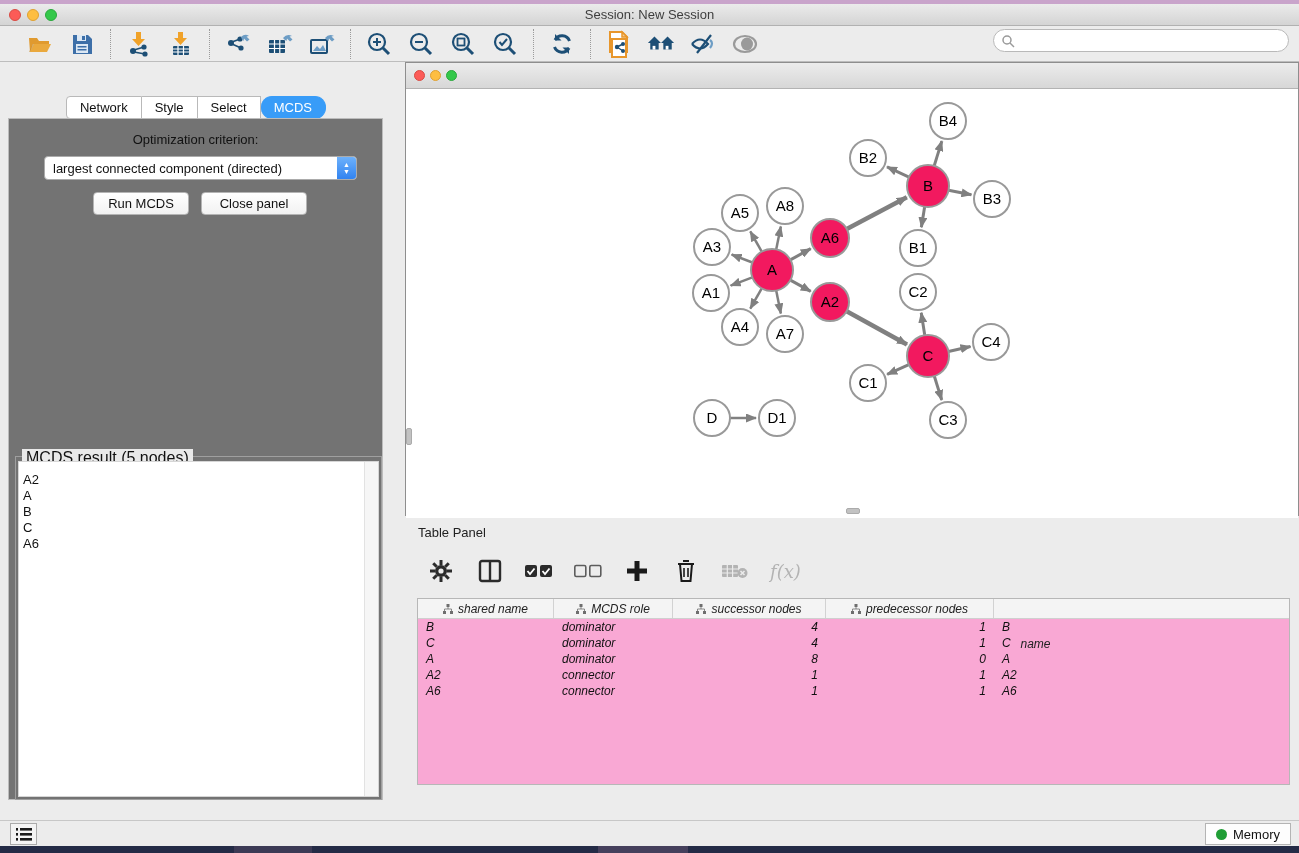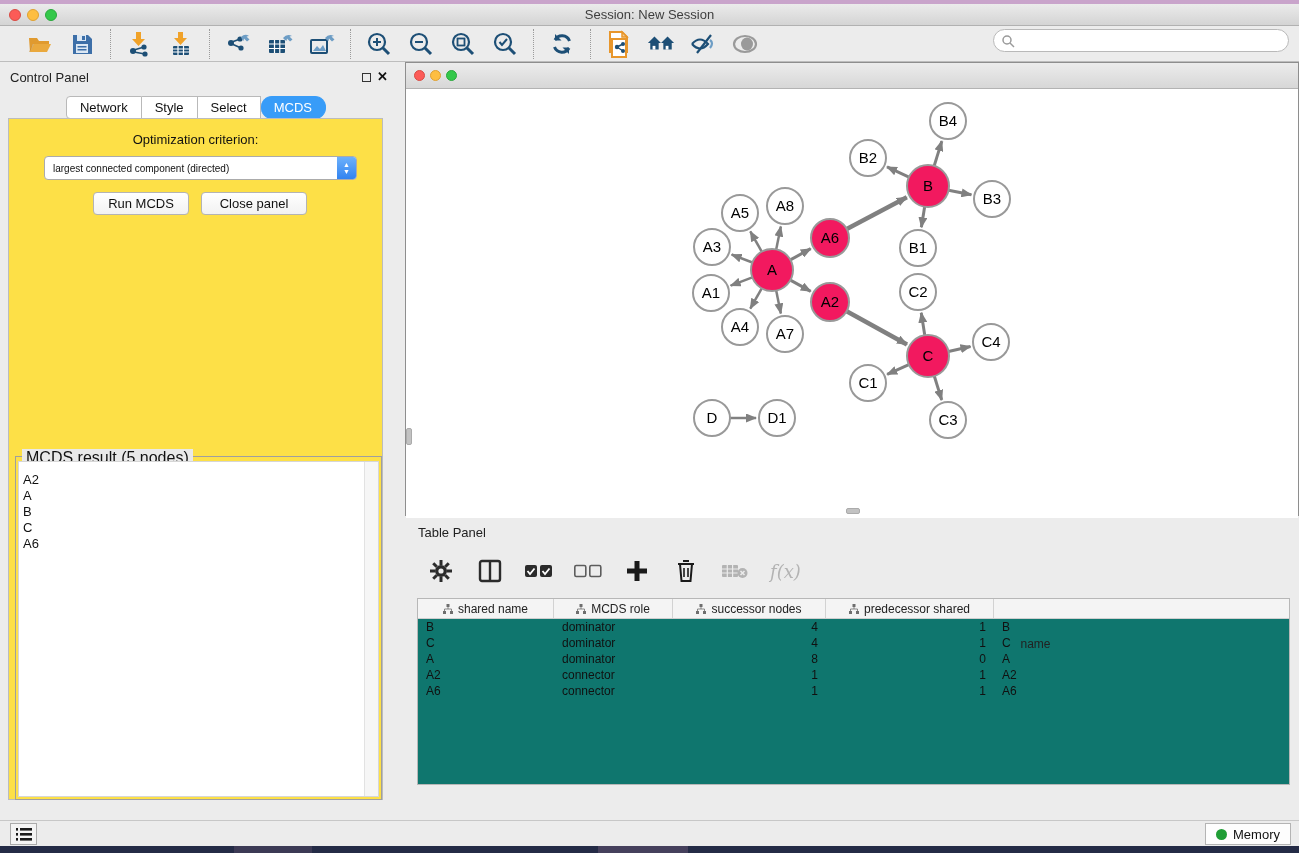--- a/index.html
+++ b/index.html
@@ -33,25 +33,25 @@
   #cp-title { position:absolute; left:10px; top:8px; font-size:13px; color:#222; }
   .panel-float-icon { position:absolute; width:9px; height:9px; border:1.5px solid #333; top:11px; }
   .panel-close-icon { position:absolute; top:7px; font-size:13px; font-weight:bold; color:#111; }
   #cp-tabs { position:absolute; left:0; top:34px; width:100%; display:flex; justify-content:center; }
   .seg-tab { font-size:13px; padding:3px 13px; background:#fff; border:1px solid #b9b9b9;
     border-left:none; color:#111; line-height:15px; }
   .seg-tab:first-child { border-left:1px solid #b9b9b9; border-radius:4px 0 0 4px; }
   .seg-tab:last-child { border-radius:0 4px 4px 0; }
   .seg-tab.active { background:#389cf8; border-color:#389cf8; color:#fff;border-radius:11px; }
   #cp-inner { position:absolute; left:8px; top:56px; width:375px; height:682px;
-    border:1px solid #bcbcbc; background:#fde047; }
+    border:1px solid #bcbcbc; background:#737373; }
   #opt-label { position:absolute; top:13px; width:100%; text-align:center; font-size:13px; color:#111; }
   #criterion-select { position:absolute; left:35px; top:37px; width:313px; height:24px;
     background:#fff; border:1px solid #ababab; border-radius:4px; display:flex; align-items:center; }
-  #criterion-select .val { flex:1; font-size:10px; padding-left:8px; color:#111; white-space:nowrap; }
+  #criterion-select .val { flex:1; font-size:13px; padding-left:8px; color:#111; white-space:nowrap; }
   #criterion-select .stepper { width:19px; height:22px; margin-right:0px; border-radius:0 3px 3px 0;
     background:linear-gradient(#6db1fb,#3183f0); color:#fff; font-size:7px; line-height:7px;
     display:flex; flex-direction:column; align-items:center; justify-content:center; }
   .cp-btn { position:absolute; top:73px; height:23px; background:linear-gradient(#ffffff,#f2f2f2);
     border:1px solid #b4b4b4; border-radius:4px; font-size:13px; color:#111;
     display:flex; align-items:center; justify-content:center; }
   #run-mcds-button { left:84px; width:96px; }
   #close-panel-button { left:192px; width:106px; }
   #mcds-groupbox { position:absolute; left:6px; top:337px; width:367px; height:344px;
     border:1px solid #9f9f9f; }
@@ -76,21 +76,21 @@
   #nw-hthumb { left:440px; top:419px; width:14px; height:6px; }
   #nw-resize-grip { position:absolute; right:0; bottom:0; width:13px; height:13px;
     background:repeating-linear-gradient(135deg, transparent 0 3px, #b9b9b9 3px 4px); }
 
   
   #table-panel { left:405px; top:518px; width:894px; height:298px; background:#ececec; }
   #tp-title { position:absolute; left:13px; top:7px; font-size:13px; color:#222; }
   #tp-toolbar { position:absolute; left:12px; top:32px; height:42px; display:flex; align-items:center; gap:21px; padding-left:10px; }
   .fx-label { font-family:"DejaVu Serif", serif; font-style:italic; font-size:18px; color:#b3b3b3; }
   #node-table { position:absolute; left:12px; top:80px; width:873px; height:187px;
-    background:#0f766e; border:1px solid #b7b7b7; overflow:hidden; }
+    background:#f9a8d4; border:1px solid #b7b7b7; overflow:hidden;font-style:italic; }
   #nt-header { display:flex; height:20px; background:#f4f4f4; border-bottom:1px solid #cfcfcf; }
   .nt-hcell { display:flex; align-items:center; justify-content:center; gap:5px;
     font-size:12px; color:#222; border-right:1px solid #d2d2d2; }
   .nt-hcell:last-child { border-right:none; }
   .nt-row { display:flex; height:16px; align-items:center; }
   .nt-cell { font-size:12px; color:#111; padding:0 8px; white-space:nowrap; overflow:hidden; }
   .al { text-align:left; } .ar { text-align:right; }
   #tp-tabs { position:absolute; left:0; top:271px; width:100%; display:flex; justify-content:center; }
   #tp-tabs .seg-tab { padding:4px 14px; }
 
@@ -269,25 +269,20 @@
   <div id="toolbar-search">
     <svg width="14" height="14" viewBox="0 0 14 14">
         <circle cx="6" cy="6" r="4" fill="none" stroke="#9a9a9a" stroke-width="1.5"></circle>
         <path d="M9 9 L13 13" stroke="#9a9a9a" stroke-width="1.5"></path>
       </svg>
     <input placeholder="" style="">
   </div>
 </div>
 
 <div id="control-panel" class="abs">
-  <div id="cp-header">
-    <span id="cp-title">Control Panel</span>
-    <span class="panel-float-icon" style="left:362px"></span>
-    <span class="panel-close-icon" style="left:377px">✕</span>
-  </div>
   <div id="cp-tabs">
       <div class="seg-tab">Network</div>
       <div class="seg-tab">Style</div>
       <div class="seg-tab">Select</div>
       <div class="seg-tab active">MCDS</div>
     </div>
   <div id="cp-inner">
     <div id="opt-label">Optimization criterion:</div>
     <div id="criterion-select">
       <span class="val">largest connected component (directed)</span>
@@ -544,21 +539,21 @@
         </div>
         <div class="nt-hcell" style="width: 168px;">
           <svg width="10" height="10" viewBox="0 0 10 10">
             <g fill="#6e6e6e">
               <rect x="3.5" y="0" width="3" height="3"></rect>
               <rect x="0" y="7" width="3" height="3"></rect>
               <rect x="7" y="7" width="3" height="3"></rect>
             </g>
             <path d="M5 3 v2 M5 5 H1.5 v2 M5 5 H8.5 v2" stroke="#6e6e6e" stroke-width="0.8" fill="none"></path>
           </svg>
-          <span>predecessor shared</span>
+          <span>predecessor nodes</span>
         </div>
         <div class="nt-hcell" style="width: 84px; margin-top: 45px;">
           <span>name</span>
         </div>
         <div class="nt-hcell" style="flex: 1 1 0%;"></div>
       </div>
     <div id="nt-body">
         <div class="nt-row">
           <div class="nt-cell al" style="width: 136px;">B</div>
           <div class="nt-cell al" style="width: 119px;">dominator</div>

